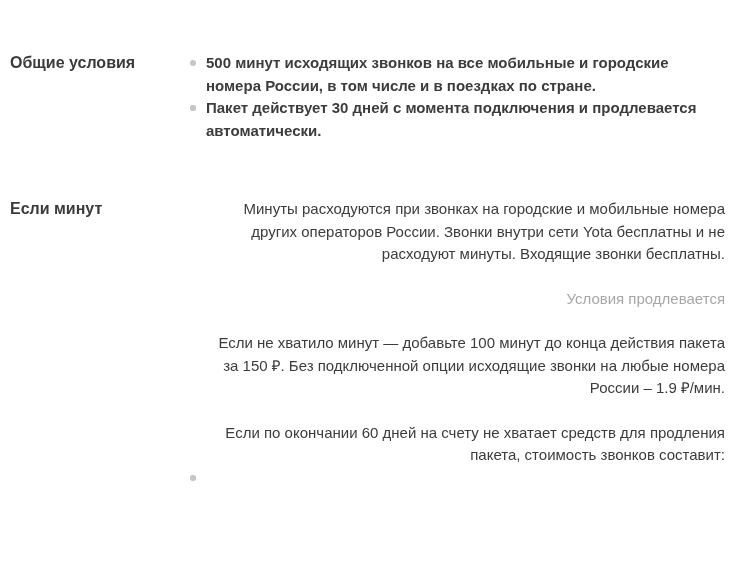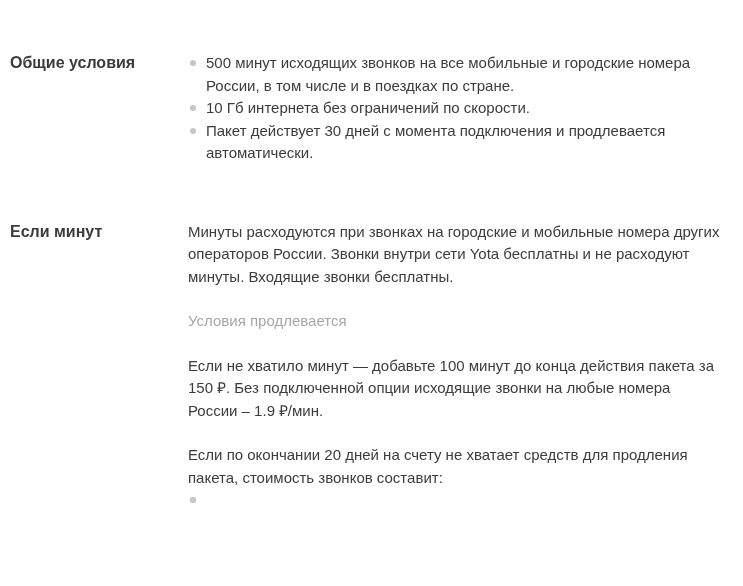--- a/index.html
+++ b/index.html
@@ -32,32 +32,34 @@
     font-weight: bold;
     line-height: 22.5px;
     color: #3b3b3b;
   }
   .section-content {
     max-width: 538px;
     font-size: 15px;
     line-height: 22.5px;
   }
   .section-content p {
-    margin: 0 0 22px 0;
+    margin: 0 0 22px 12px;
+    text-align: right;
   }
   .section-content p.no-gap {
     margin-bottom: 0;
   }
   .subheading {
     color: #a7a7a7;
   }
   ul.bullets {
     list-style: none;
     margin: 0;
     padding: 0;
+    font-weight: bold;
   }
   ul.bullets li {
     position: relative;
     padding-left: 18px;
   }
   ul.bullets li .marker {
     position: absolute;
     left: 2px;
     top: 8px;
     width: 6px;
@@ -74,37 +76,36 @@
   <section class="section">
     <h2 class="section-title">Общие условия</h2>
     <div class="section-content">
       <ul class="bullets">
         <li>
           <span class="marker"></span>
           <span>500 минут исходящих звонков на все мобильные и городские номера России, в том числе и в поездках по стране.</span>
         </li>
         <li>
           <span class="marker"></span>
-          <span>10 Гб интернета без ограничений по скорости.</span>
         </li>
         <li>
           <span class="marker"></span>
           <span>Пакет действует 30 дней с момента подключения и продлевается автоматически.</span>
         </li>
       </ul>
     </div>
   </section>
 
   <section class="section">
     <h2 class="section-title">Если минут</h2>
     <div class="section-content">
       <p>Минуты расходуются при звонках на городские и мобильные номера других операторов России. Звонки внутри сети Yota бесплатны и не расходуют минуты. Входящие звонки бесплатны.</p>
       <p class="subheading">Условия продлевается</p>
       <p>Если не хватило минут — добавьте 100 минут до конца действия пакета за 150&nbsp;₽. Без подключенной опции исходящие звонки на любые номера России&nbsp;–&nbsp;1.9&nbsp;₽/мин.</p>
-      <p class="no-gap">Если по окончании 20 дней на счету не хватает средств для продления пакета, стоимость звонков составит:</p>
+      <p class="no-gap">Если по окончании 60 дней на счету не хватает средств для продления пакета, стоимость звонков составит:</p>
       <ul class="bullets">
         <li>
           <span class="marker"></span>
         </li>
         <li>
           <span class="marker"></span>
         </li>
       </ul>
     </div>
   </section>

